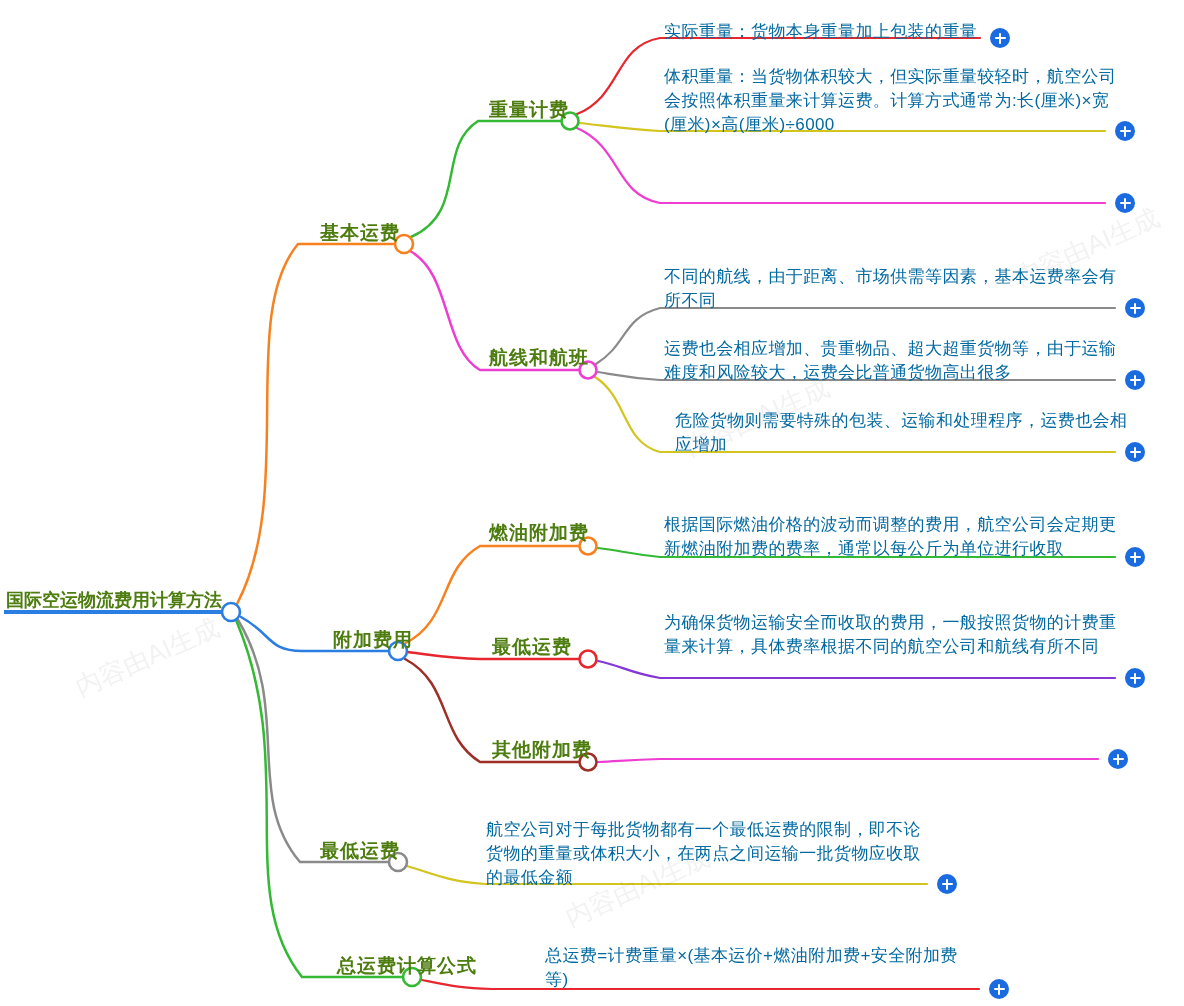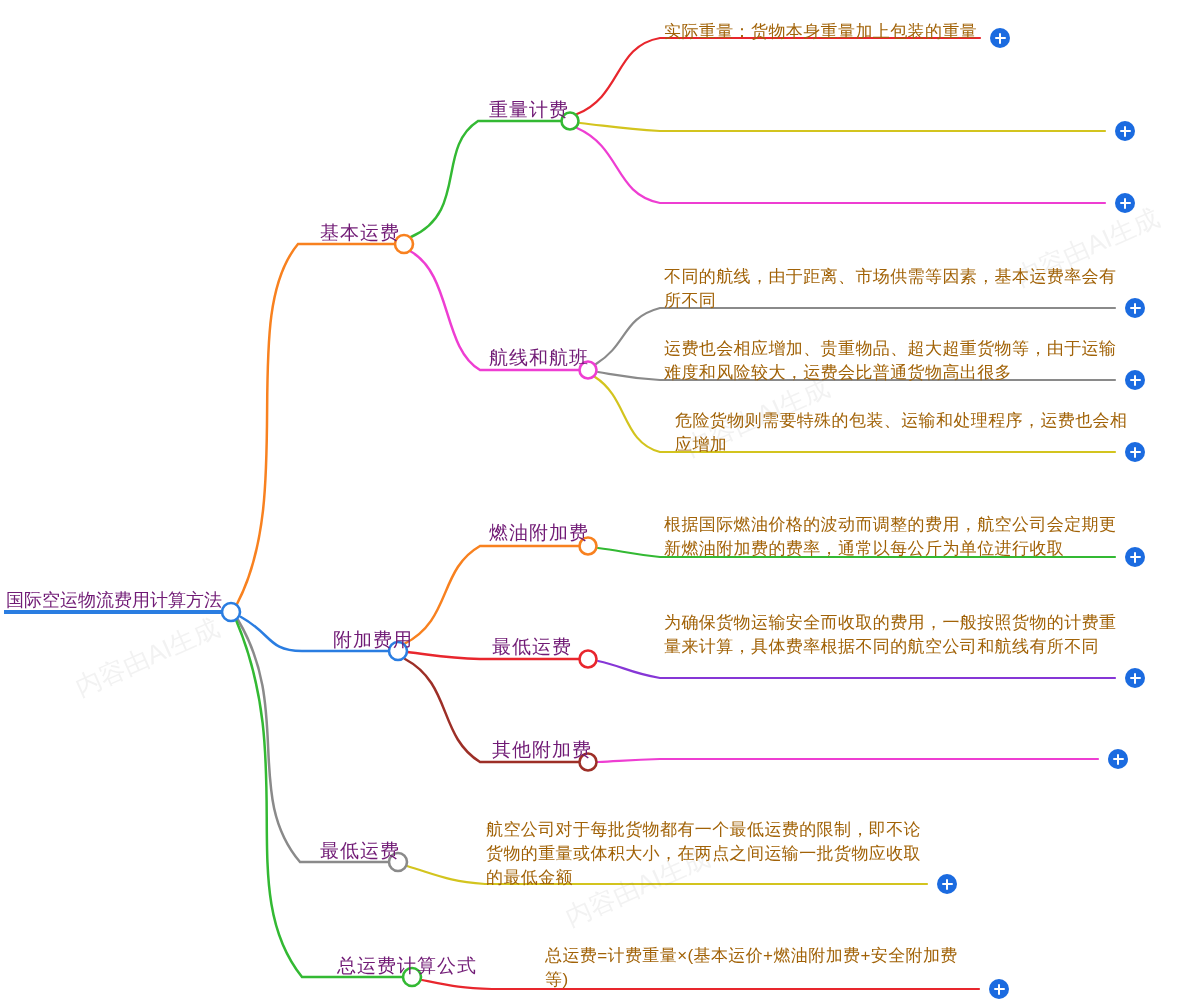--- a/index.html
+++ b/index.html
@@ -2,26 +2,26 @@
 <html><head>
 <meta charset="utf-8">
 <style>
   html,body { margin:0; padding:0; background:#ffffff; }
   .canvas {
     position:relative; width:1184px; height:1006px; background:#ffffff;
     overflow:hidden; font-family:"Liberation Sans", sans-serif;
   }
   svg.links { position:absolute; left:0; top:0; }
   .node-label {
-    position:absolute; font-weight:normal; font-size:19px; line-height:22px;
-    color:#701a75; letter-spacing:1px; white-space:nowrap; cursor:pointer;
+    position:absolute; font-weight:bold; font-size:19px; line-height:22px;
+    color:#4d7c0f; letter-spacing:1px; white-space:nowrap; cursor:pointer;
   }
   .root-label { font-size:18px; letter-spacing:0; }
   .leaf {
-    position:absolute; font-size:17px; line-height:24px; color:#a16207;
+    position:absolute; font-size:17px; line-height:24px; color:#0369a1;
     letter-spacing:0.4px; word-break:break-all; cursor:pointer;
   }
   .plus {
     position:absolute; width:20px; height:20px; border-radius:50%;
     background:#1b6be0; cursor:pointer;
   }
   .plus::before {
     content:""; position:absolute; left:4.5px; top:8.8px;
     width:11px; height:2.4px; background:#ffffff; border-radius:1.2px;
   }
@@ -94,20 +94,21 @@
   <div class="node-label" style="left:320px; top:840px;">最低运费</div>
   <div class="node-label" style="left:315px; top:955px;margin-left:22px;">总运费计算公式</div>
 
   <div class="node-label" style="left:489px; top:99px;">重量计费</div>
   <div class="node-label" style="left:489px; top:347px;">航线和航班</div>
   <div class="node-label" style="left:489px; top:522px;">燃油附加费</div>
   <div class="node-label" style="left:492px; top:636px;">最低运费</div>
   <div class="node-label" style="left:492px; top:739px;">其他附加费</div>
 
   <div class="leaf" style="left:664px; top:20px;  width:330px;">实际重量：货物本身重量加上包装的重量</div>
+  <div class="leaf" style="left:664px; top:65px;  width:455px;">体积重量：当货物体积较大，但实际重量较轻时，航空公司会按照体积重量来计算运费。计算方式通常为:长(厘米)×宽(厘米)×高(厘米)÷6000</div>
   <div class="leaf" style="left:664px; top:265px; width:455px;">不同的航线，由于距离、市场供需等因素，基本运费率会有所不同</div>
   <div class="leaf" style="left:664px; top:337px; width:455px;">运费也会相应增加、贵重物品、超大超重货物等，由于运输难度和风险较大，运费会比普通货物高出很多</div>
   <div class="leaf" style="left:664px; top:409px; width:455px;margin-left:11px;">危险货物则需要特殊的包装、运输和处理程序，运费也会相应增加</div>
   <div class="leaf" style="left:664px; top:513px; width:455px;">根据国际燃油价格的波动而调整的费用，航空公司会定期更新燃油附加费的费率，通常以每公斤为单位进行收取</div>
   <div class="leaf" style="left:664px; top:611px; width:455px;">为确保货物运输安全而收取的费用，一般按照货物的计费重量来计算，具体费率根据不同的航空公司和航线有所不同</div>
   <div class="leaf" style="left:486px; top:818px; width:450px;">航空公司对于每批货物都有一个最低运费的限制，即不论货物的重量或体积大小，在两点之间运输一批货物应收取的最低金额</div>
   <div class="leaf" style="left:545px; top:944px; width:428px;">总运费=计费重量×(基本运价+燃油附加费+安全附加费等)</div>
 
   <div class="plus" style="left:990px;  top:28px;"></div>
   <div class="plus" style="left:1115px; top:121px;"></div>

